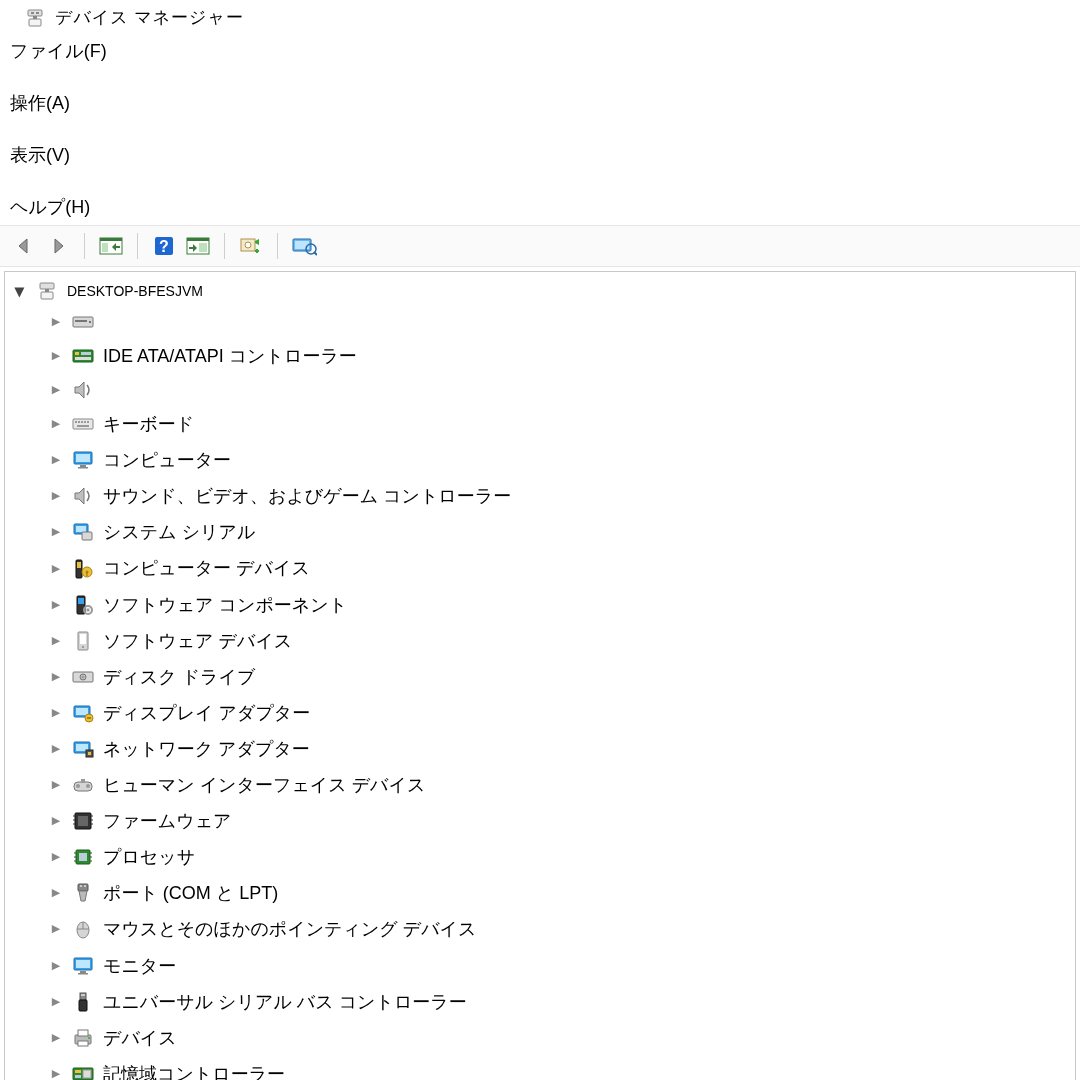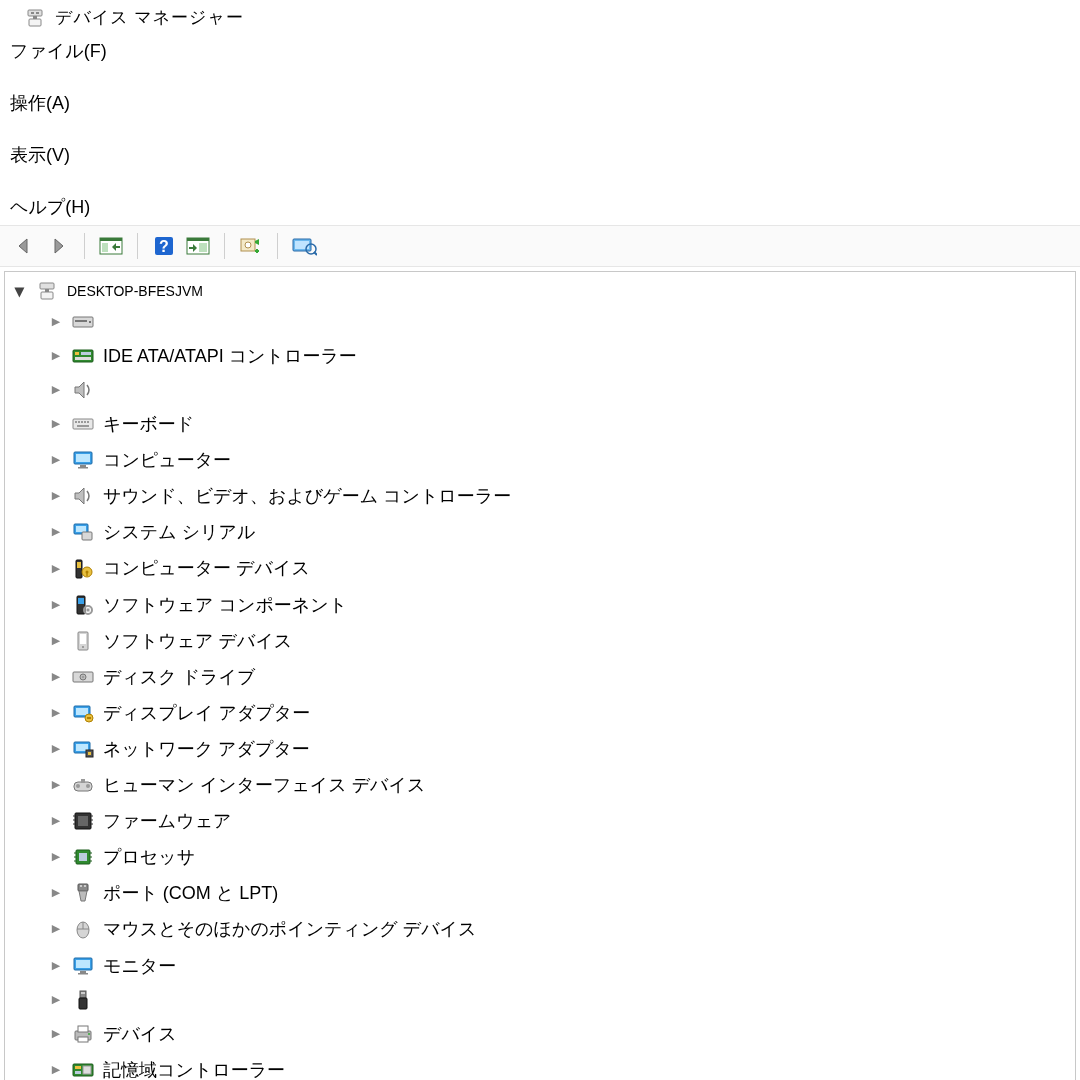--- a/index.html
+++ b/index.html
@@ -355,20 +355,21 @@
         </span>
         <span class="item-label">モニター</span>
       </div>
       <div class="tree-item">
         <span class="chev" style="font-size: 11px; color: rgb(136, 136, 136);">▶</span>
         <span class="icon-slot">
           <svg width="22" height="22" viewBox="0 0 22 22">
             <use href="#ic-usb-controller"></use>
           </svg>
         </span>
+        <span class="item-label">ユニバーサル シリアル バス コントローラー</span>
       </div>
       <div class="tree-item">
         <span class="chev" style="font-size: 11px; color: rgb(136, 136, 136);">▶</span>
         <span class="icon-slot">
           <svg width="22" height="22" viewBox="0 0 22 22">
             <use href="#ic-print-queue"></use>
           </svg>
         </span>
         <span class="item-label">デバイス</span>
       </div>

